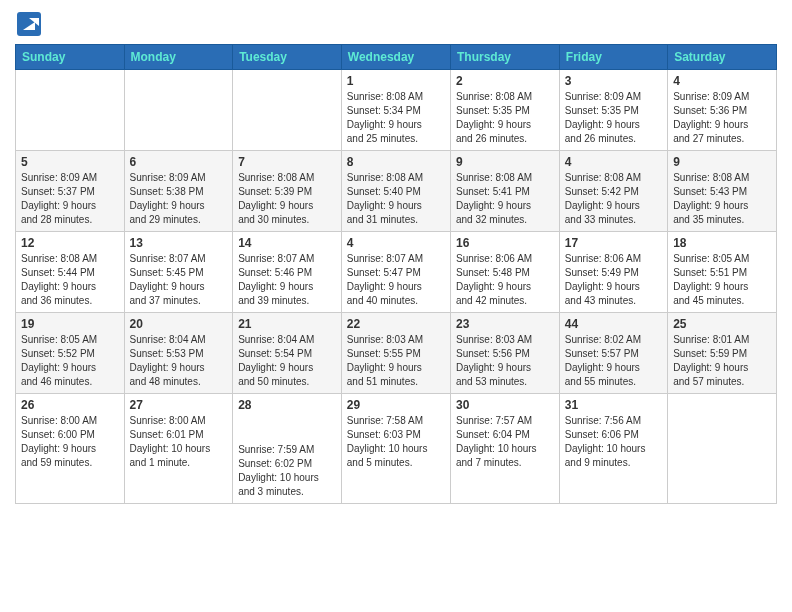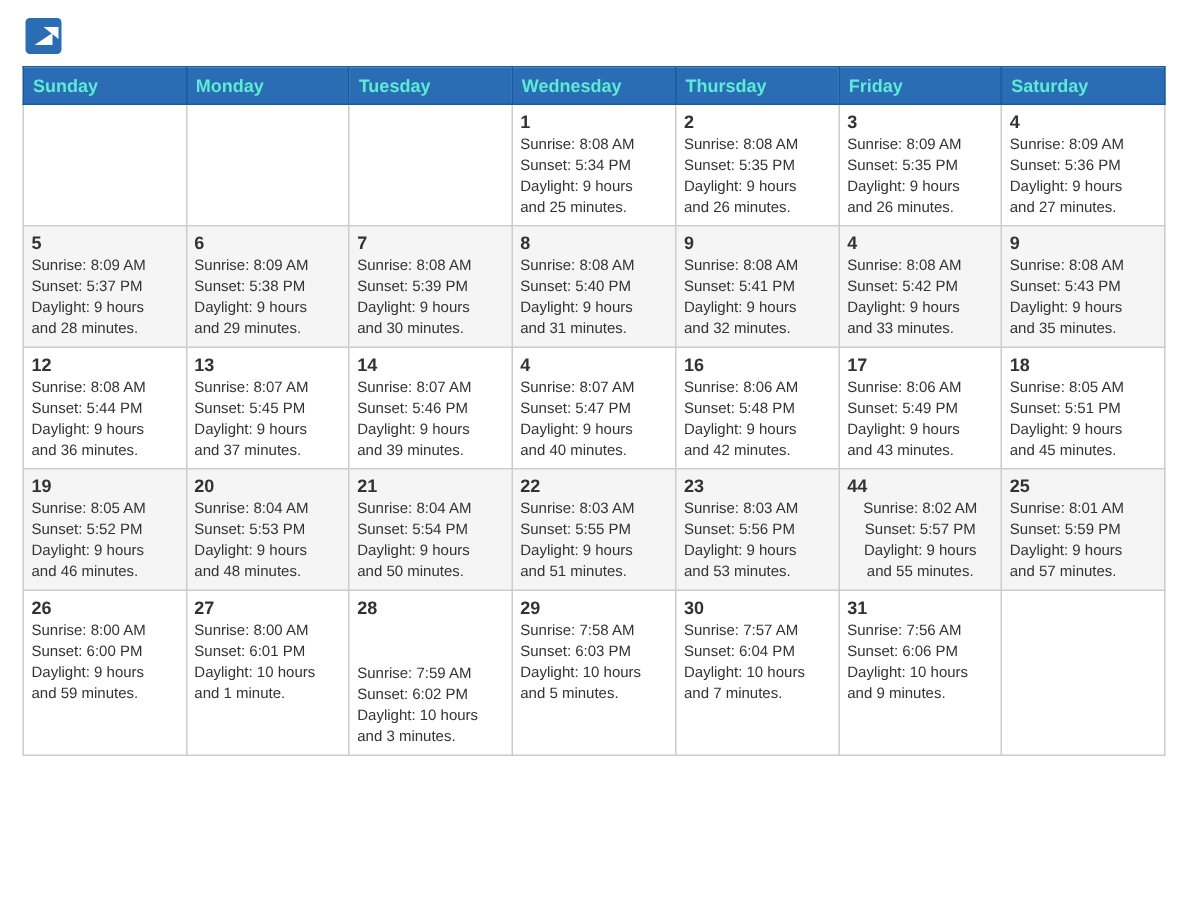--- a/index.html
+++ b/index.html
@@ -292,21 +292,21 @@
         </td>
         <td>
           <div class="day-number">23</div>
           <div class="day-info" style="white-space: pre-line;">Sunrise: 8:03 AM
 Sunset: 5:56 PM
 Daylight: 9 hours
 and 53 minutes.</div>
         </td>
         <td>
           <div class="day-number">44</div>
-          <div class="day-info" style="white-space: pre-line; text-align: center;">Sunrise: 8:02 AM
+          <div class="day-info" style="white-space: pre-line;">Sunrise: 8:02 AM
 Sunset: 5:57 PM
 Daylight: 9 hours
 and 55 minutes.</div>
         </td>
         <td>
           <div class="day-number">25</div>
           <div class="day-info" style="white-space: pre-line;">Sunrise: 8:01 AM
 Sunset: 5:59 PM
 Daylight: 9 hours
 and 57 minutes.</div>

